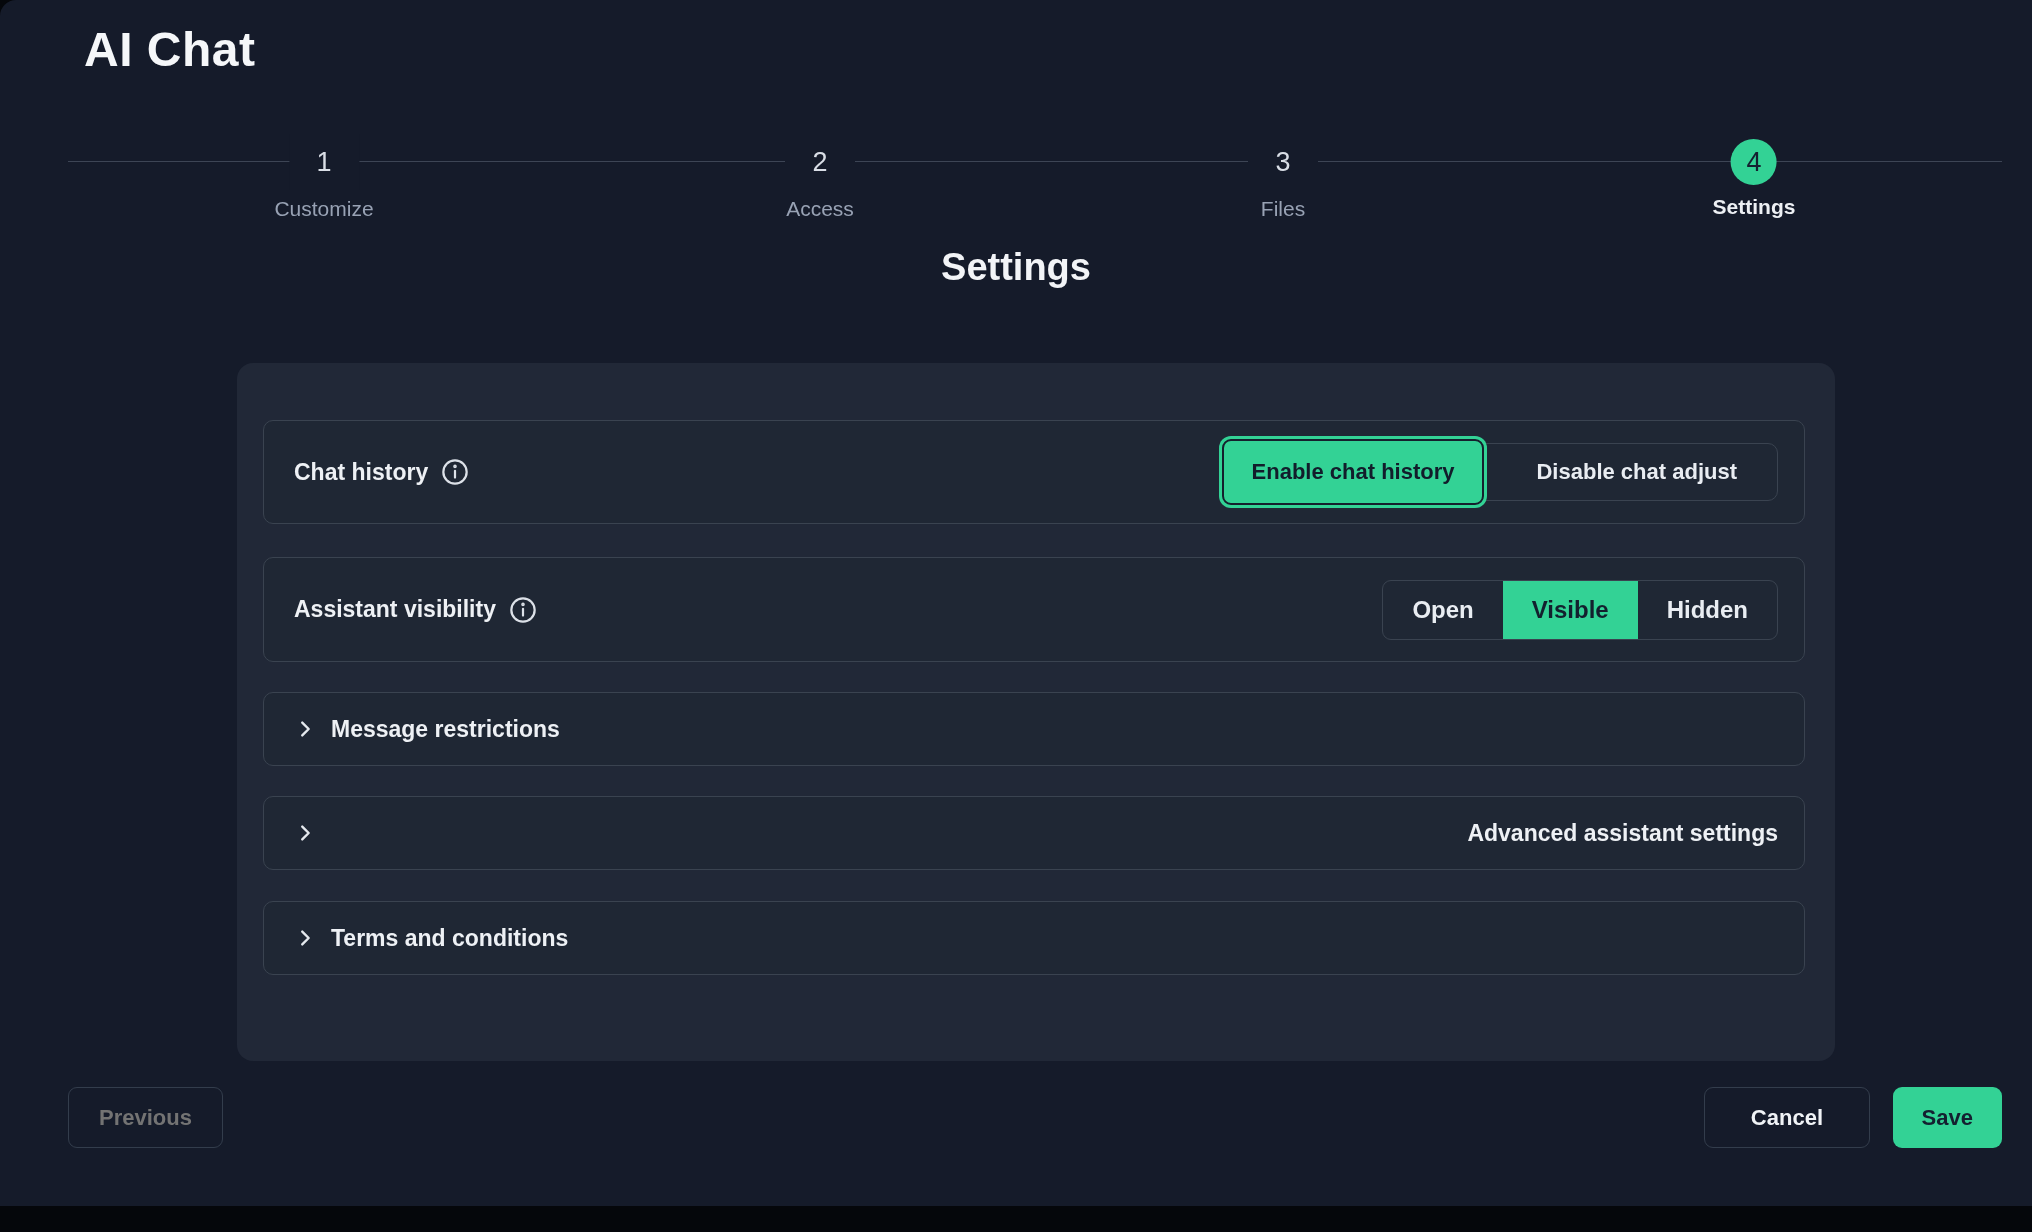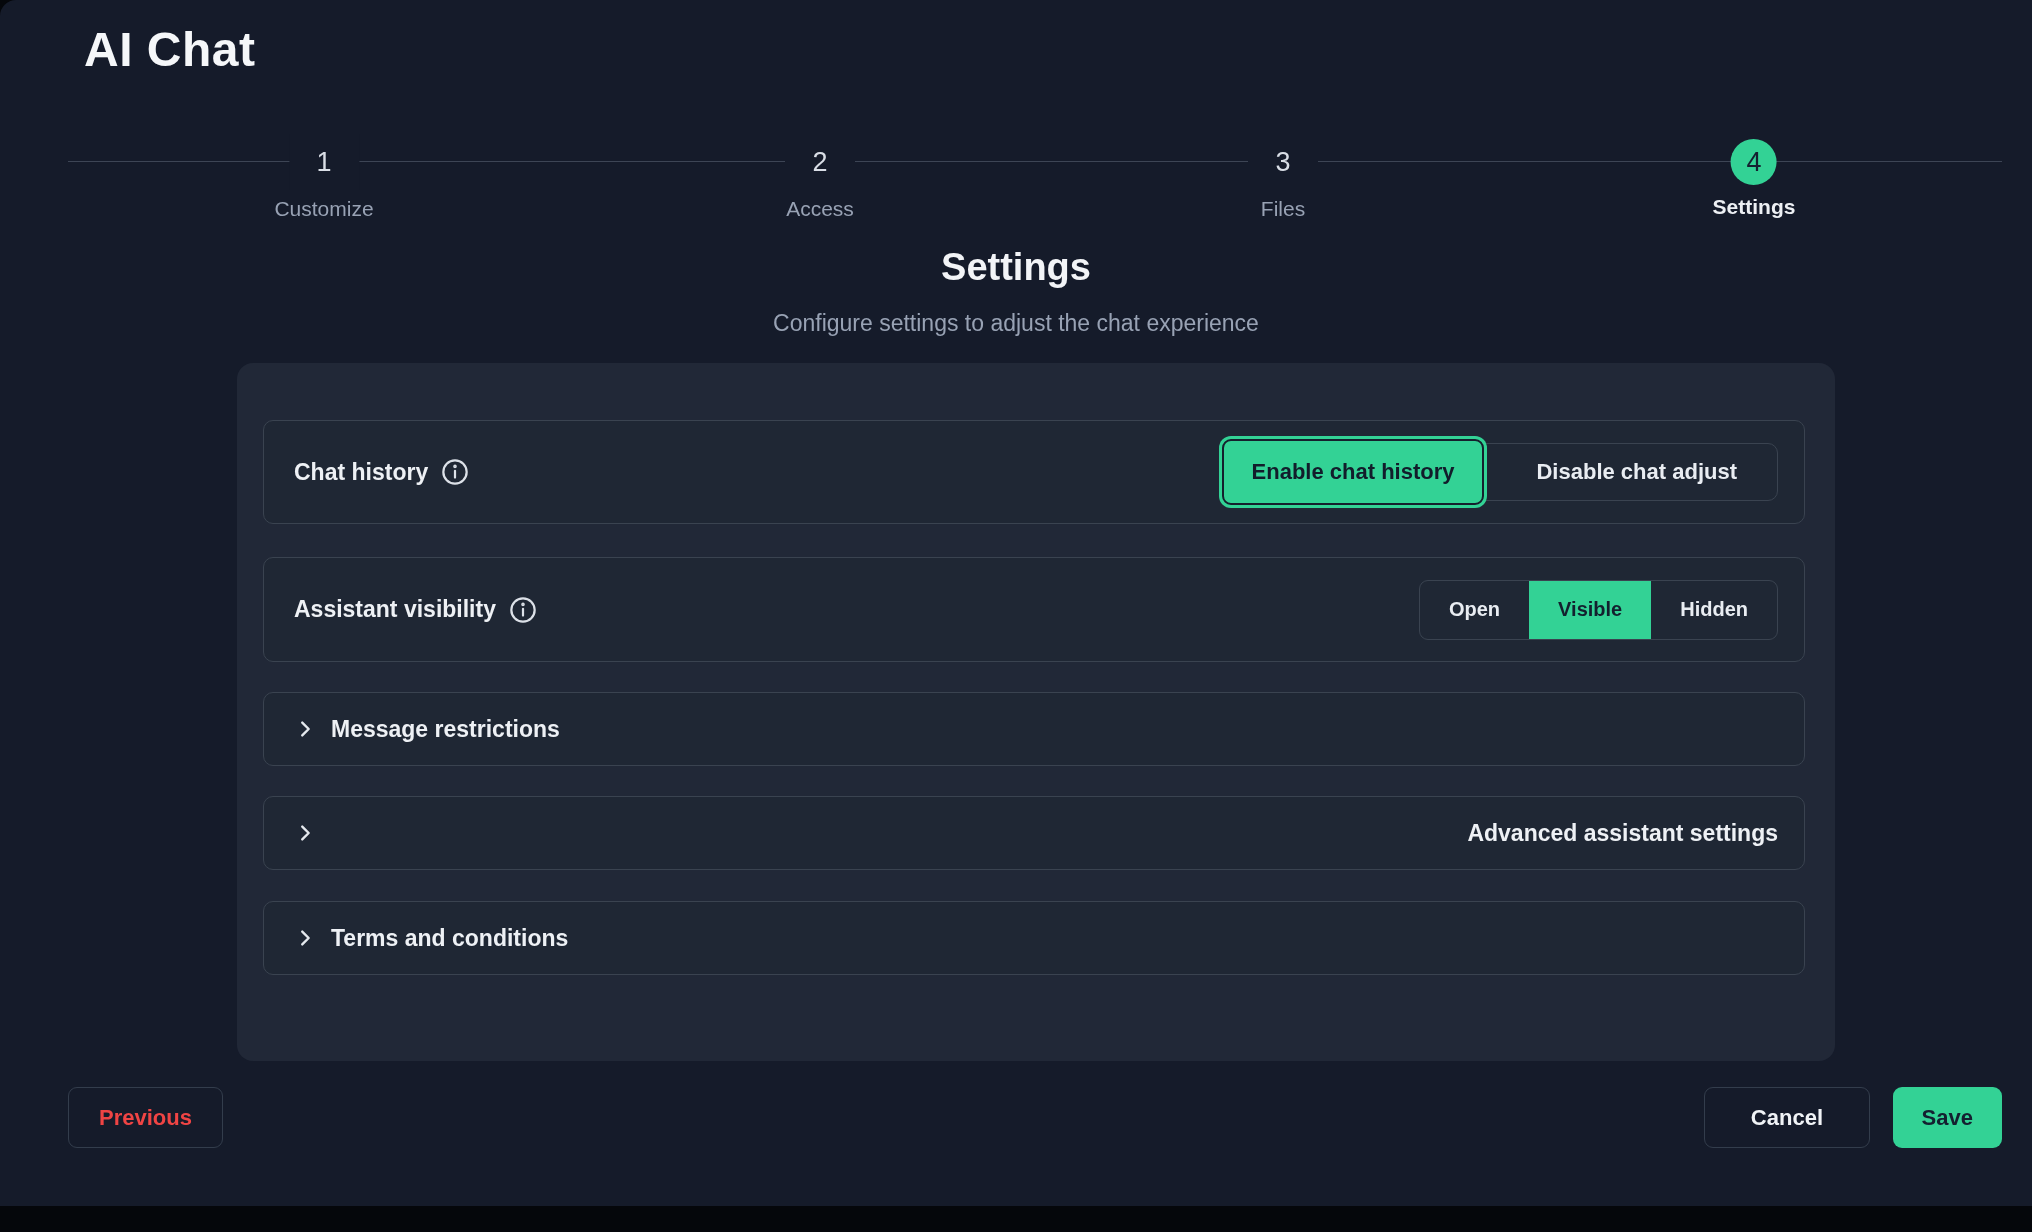--- a/index.html
+++ b/index.html
@@ -91,32 +91,32 @@
     height:100%;padding:0 40px;background:transparent;border:none;
     font-family:inherit;font-size:22px;font-weight:bold;color:#e9edf2;cursor:pointer;
   }
   
   .seg-group{
     height:60px;border:1px solid var(--row-border);border-radius:9px;
     display:flex;align-items:stretch;overflow:hidden;
   }
   .seg{
     padding:0 29px;background:transparent;border:none;
-    font-family:inherit;font-size:20px;font-weight:bold;color:#e9edf2;cursor:pointer;
+    font-family:inherit;font-size:24px;font-weight:bold;color:#e9edf2;cursor:pointer;
   }
   .seg.seg-active{background:var(--accent);color:#13202e;}
   .chevron-icon{width:22px;height:22px;display:block;margin-right:15px;}
   
   .btn-footer{
     position:absolute;top:1087px;height:61px;border-radius:9px;
     font-family:inherit;font-size:22px;font-weight:bold;cursor:pointer;
   }
   .btn-previous{
     left:68px;padding:4px 30px;background:transparent;
-    border:1px solid #333d4c;color:#ef4444;
+    border:1px solid #333d4c;color:#737373;
   }
   .btn-cancel{
     right:162px;padding:0 46px;background:transparent;
     border:1px solid #333d4c;color:#f0f3f6;
   }
   .btn-save{
     right:30px;padding:0 29px;background:var(--accent);
     border:none;color:var(--accent-text);text-align:center;
   }
   .bottom-band{position:absolute;left:0;bottom:0;width:100%;height:26px;background:#05070b;}
@@ -143,21 +143,20 @@
       <div class="step-num">3</div>
       <div class="step-label">Files</div>
     </div>
     <div class="step step-4 active">
       <div class="step-num">4</div>
       <div class="step-label">Settings</div>
     </div>
   </div>
 
   <h2 class="page-title">Settings</h2>
-  <p class="page-subtitle">Configure settings to adjust the chat experience</p>
 
   <div class="card">
 
     <div class="row row-1">
       <div class="row-label">
         <span>Chat history</span>
         <svg class="info-icon" viewBox="0 0 24 24" fill="none" stroke="#dce1e8" stroke-width="1.9" stroke-linecap="round">
           <circle cx="12" cy="12" r="10"></circle>
           <line x1="12" y1="11" x2="12" y2="16.8"></line>
           <circle cx="12" cy="7.2" r="0.6" fill="#dce1e8"></circle>

